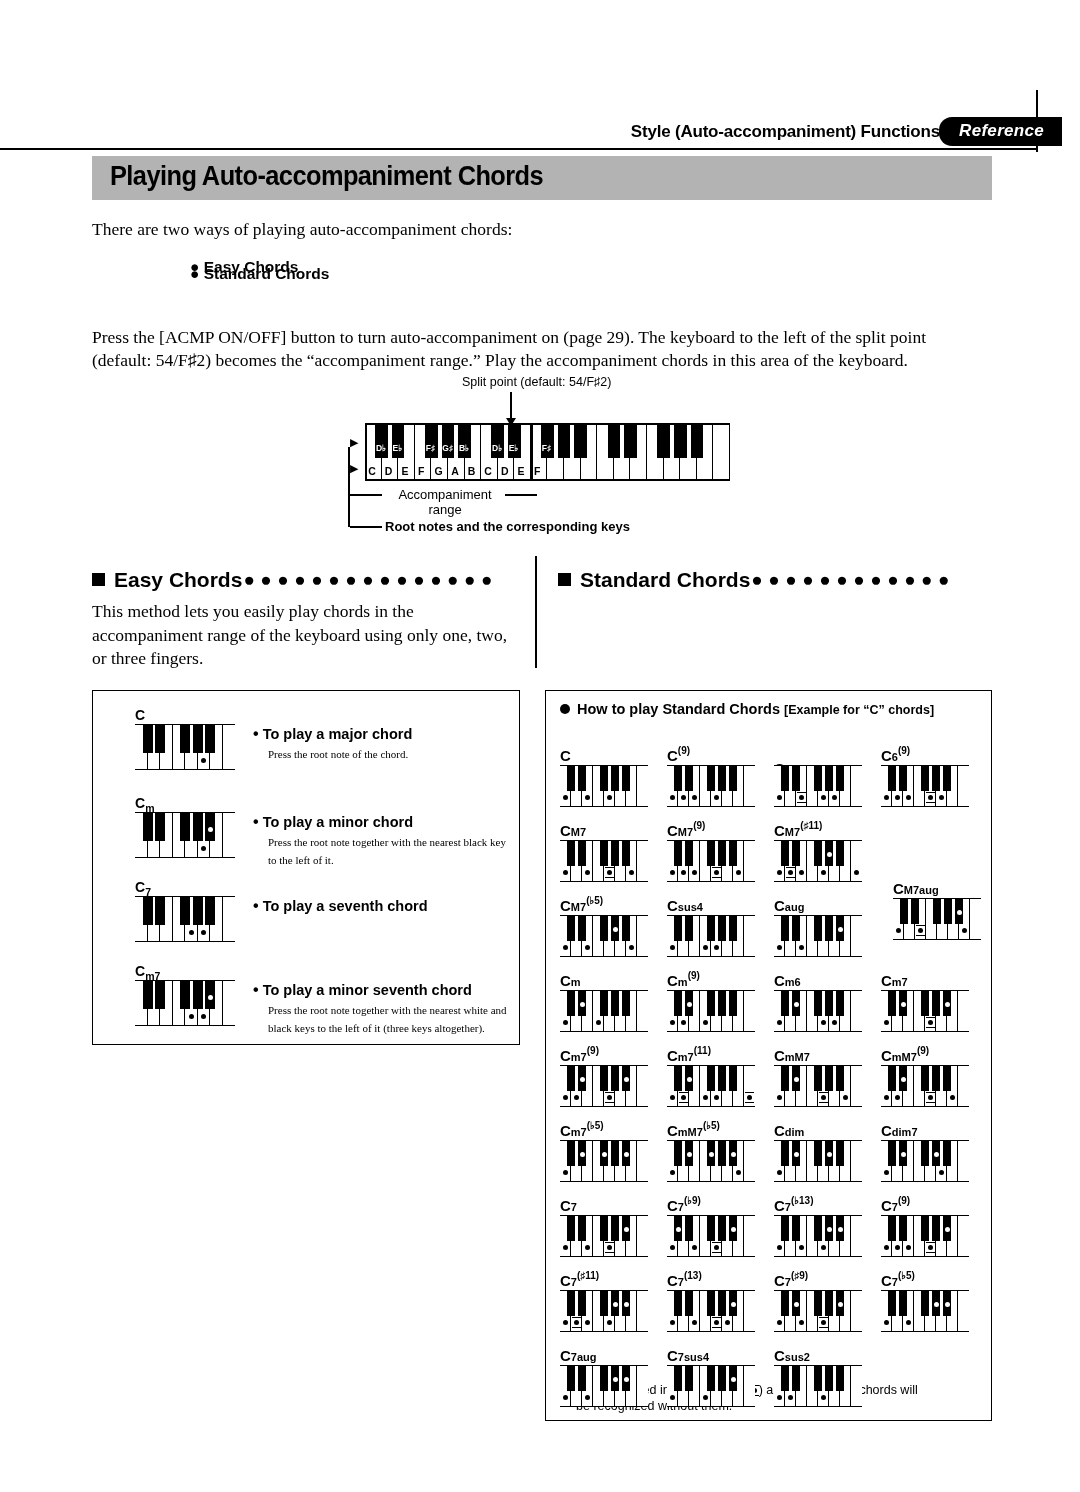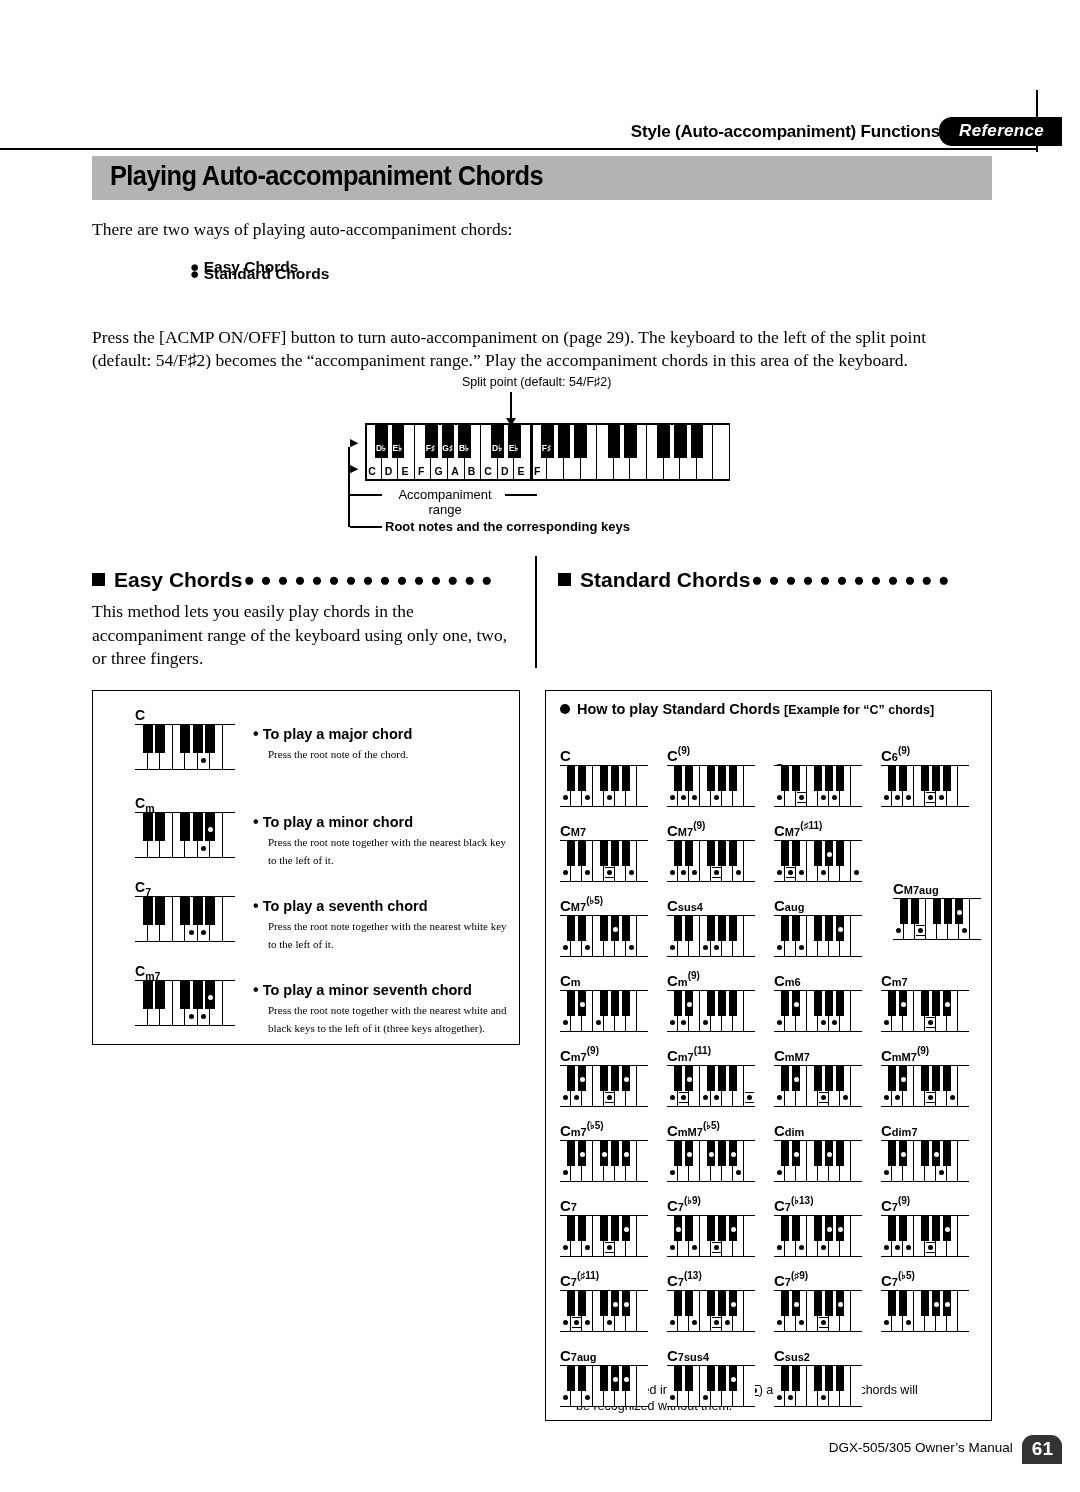--- a/index.html
+++ b/index.html
@@ -277,21 +277,20 @@
         <div class="w last" style="left: 87.5px; width: 12.5px;"></div>
         <div class="b" style="left: 7.5px; width: 10px; height: 28px;"></div>
         <div class="b" style="left: 20px; width: 10px; height: 28px;"></div>
         <div class="b" style="left: 45px; width: 10px; height: 28px;"></div>
         <div class="b" style="left: 57.5px; width: 10px; height: 28px;"></div>
         <div class="b" style="left: 70px; width: 10px; height: 28px;"></div>
         <div class="dw" style="left: 53.75px; top: 33px;"></div>
         <div class="dw" style="left: 66.25px; top: 33px;"></div>
       </div>
       <div class="ecTitle" style="left: 160px; top: 206px;"><span style="font-size:16px;">•</span> To play a seventh chord</div>
-      <div class="ecDesc" style="left: 175px; top: 226px;">Press the root note together with the nearest white key to the left of it.</div>
       <div class="ecName" style="left: 42px; top: 272px;"><span>C</span><sub>m7</sub></div>
       <div class="mk" style="left: 42px; top: 289px; width: 100px; height: 46px;">
         <div class="w" style="left: 0px; width: 12.5px;"></div>
         <div class="w" style="left: 12.5px; width: 12.5px;"></div>
         <div class="w" style="left: 25px; width: 12.5px;"></div>
         <div class="w" style="left: 37.5px; width: 12.5px;"></div>
         <div class="w" style="left: 50px; width: 12.5px;"></div>
         <div class="w" style="left: 62.5px; width: 12.5px;"></div>
         <div class="w" style="left: 75px; width: 12.5px;"></div>
         <div class="w last" style="left: 87.5px; width: 12.5px;"></div>
@@ -1140,17 +1139,14 @@
           <div class="b" style="left: 39.6px; width: 8.8px; height: 25px;"></div>
           <div class="b" style="left: 50.6px; width: 8.8px; height: 25px;"></div>
           <div class="b" style="left: 61.6px; width: 8.8px; height: 25px;"></div>
           <div class="dw" style="left: 3px; top: 29px;"></div>
           <div class="dw" style="left: 14px; top: 29px;"></div>
           <div class="dw" style="left: 47px; top: 29px;"></div>
         </div>
       </div>
     </div>
 
-  <div class="ftr">
-    <span>DGX-505/305  Owner’s Manual</span><span class="pgnum">61</span>
-  </div>
 
 </div>
 
 </body></html>

